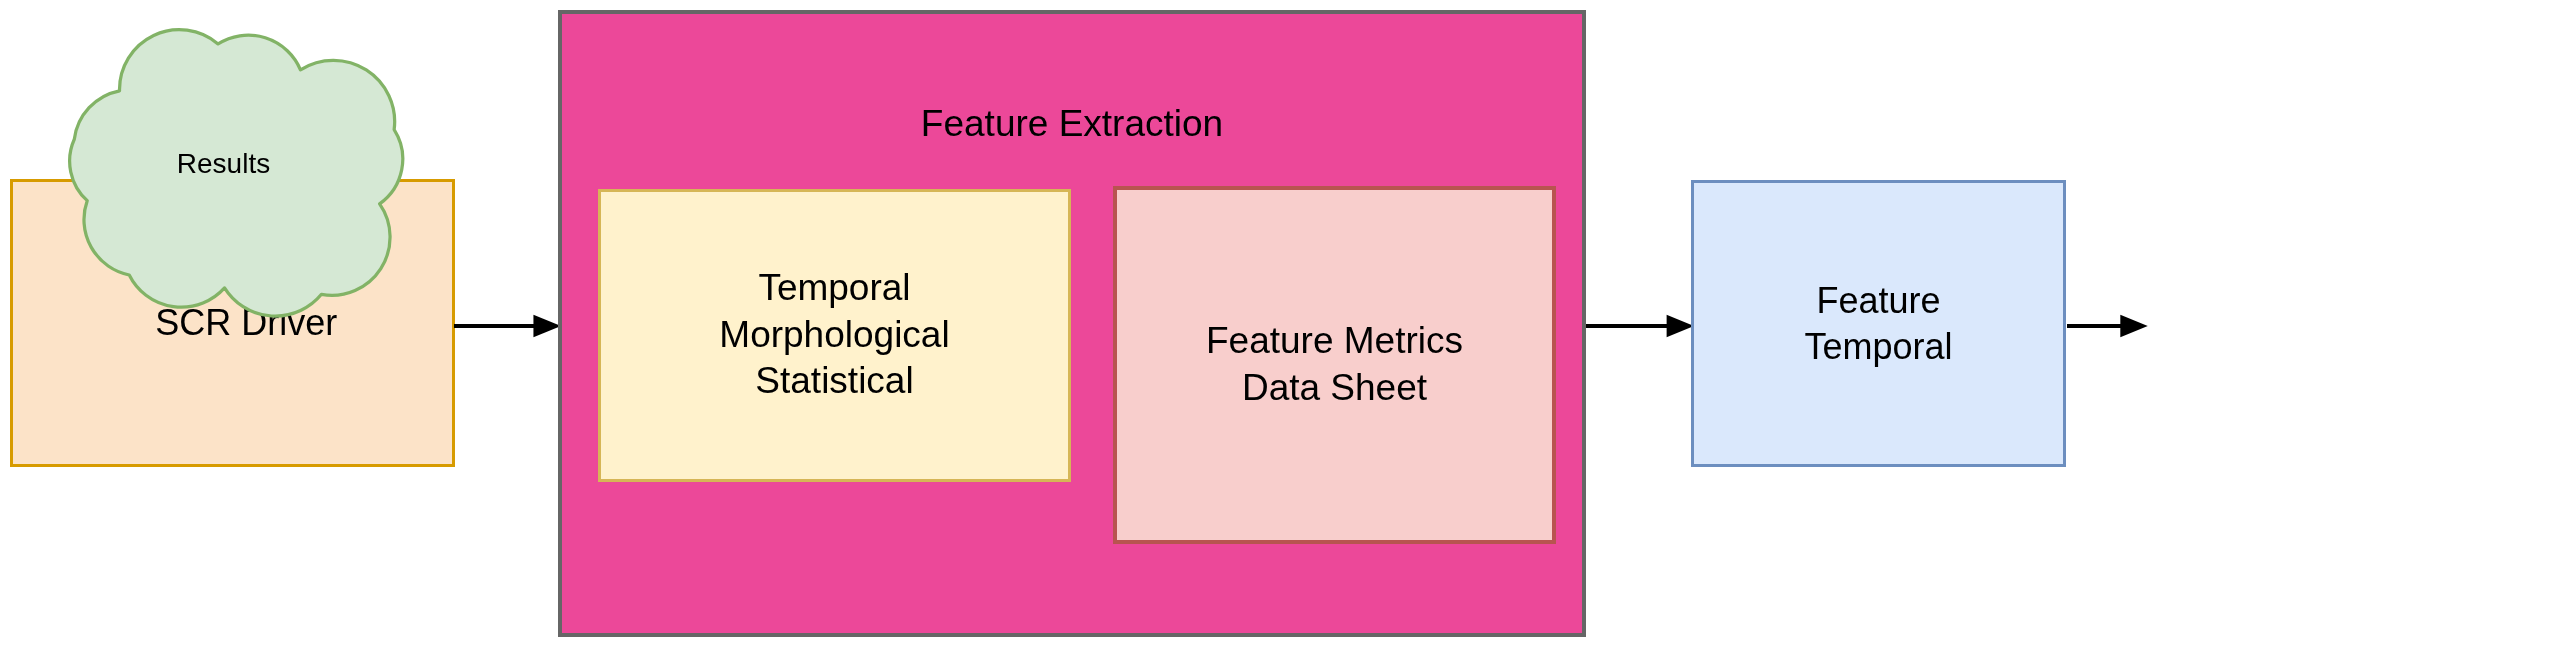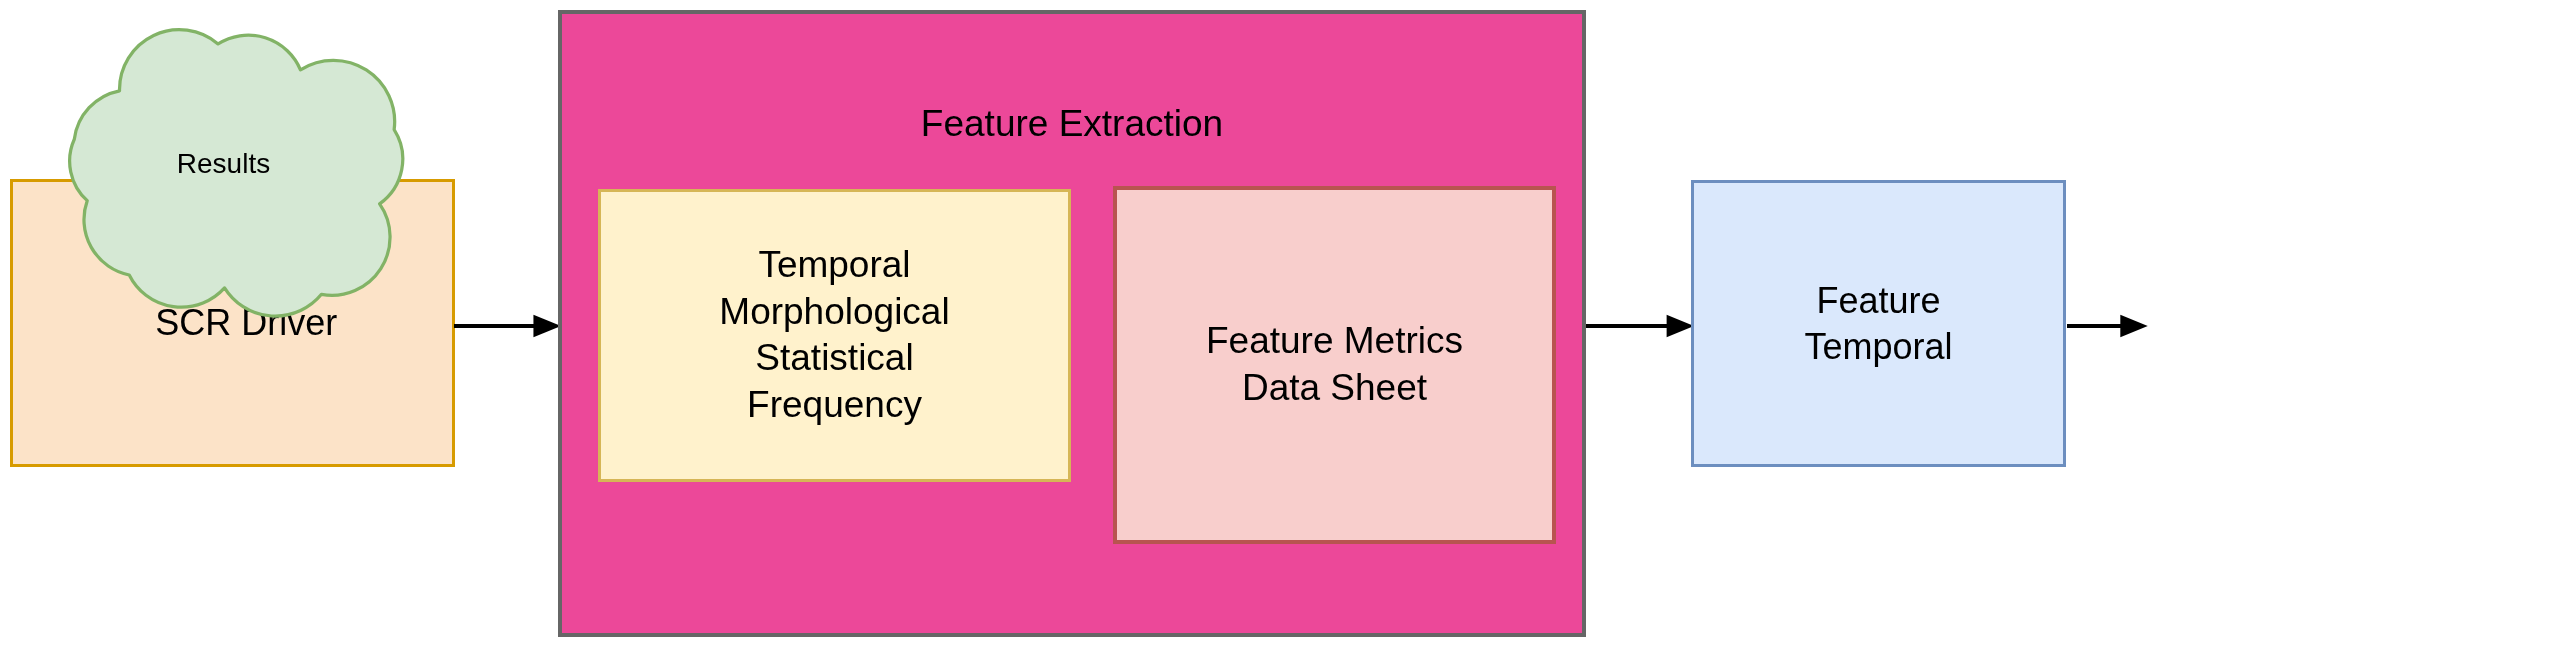--- a/index.html
+++ b/index.html
@@ -165,21 +165,20 @@
 
   <div class="node" id="feature-extraction">
 
     <div id="feature-extraction-title">Feature Extraction</div>
 
     <div class="node" id="feature-types">
       <div>
         <span class="line">Temporal</span>
         <span class="line">Morphological</span>
         <span class="line">Statistical</span>
-        <span class="line">Frequency</span>
       </div>
     </div>
 
     <div class="node" id="datasheet-metrics">
       <div>
         <span class="line">Feature Metrics</span>
         <span class="line">Data Sheet</span>
       </div>
     </div>
   </div>

